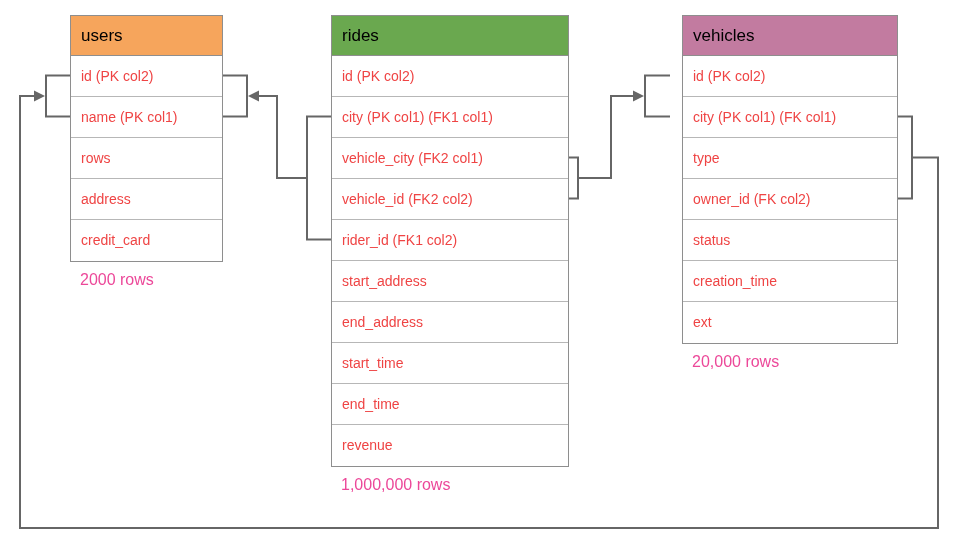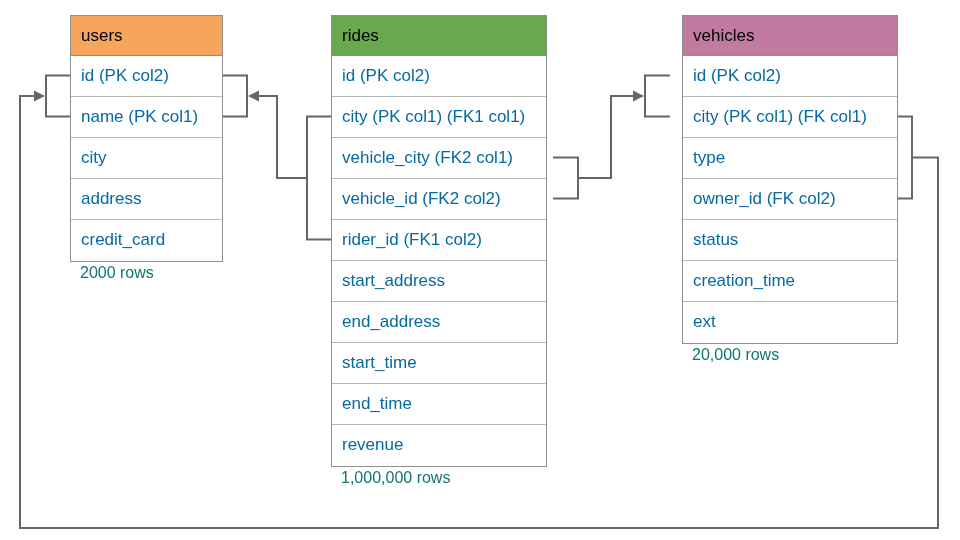--- a/index.html
+++ b/index.html
@@ -31,33 +31,33 @@
     font-size: 17px;
     color: #000;
     border-bottom: 1px solid #8e8e8e;
     white-space: nowrap;
     overflow: hidden;
   }
   .trow {
     height: 41px;
     line-height: 40px;
     padding: 0 10px;
-    font-size: 17px;
-    color: #0369a1;
+    font-size: 14px;
+    color: #ef4444;
     border-bottom: 1px solid #b7b7b7;
     background: #ffffff;
     white-space: nowrap;
     overflow: hidden;
   }
   .trow:last-child { border-bottom: none; }
   .rowcount {
-    margin-top: 2px;
+    margin-top: 9px;
     padding-left: 10px;
     font-size: 16px;
-    color: #0f766e;
+    color: #ec4899;
     white-space: nowrap;
   }
 </style>
 </head>
 <body>
 
 <div class="canvas">
 
   <svg class="overlay" width="960" height="540" viewBox="0 0 960 540">
     <g fill="none" stroke="#666666" stroke-width="2">
@@ -79,28 +79,28 @@
       <polygon points="644,96 633,90.5 633,101.5"></polygon>
       <polygon points="45,96 34,90.5 34,101.5"></polygon>
     </g>
   </svg>
 
   <div class="tbl" style="left:70px; top:15px; width:153px;">
     <div class="tbl-box">
       <div class="thead" style="background: rgb(246, 165, 92);">users</div>
       <div class="trow">id (PK col2)</div>
       <div class="trow">name (PK col1)</div>
-      <div class="trow">city</div>
+      <div class="trow">rows</div>
       <div class="trow">address</div>
       <div class="trow">credit_card</div>
     </div>
     <div class="rowcount">2000 rows</div>
   </div>
 
-  <div class="tbl" style="left:331px; top:15px; width:216px;">
+  <div class="tbl" style="left:331px; top:15px; width:238px;">
     <div class="tbl-box">
       <div class="thead" style="background: rgb(106, 168, 79);">rides</div>
       <div class="trow">id (PK col2)</div>
       <div class="trow">city (PK col1) (FK1 col1)</div>
       <div class="trow">vehicle_city (FK2 col1)</div>
       <div class="trow">vehicle_id (FK2 col2)</div>
       <div class="trow">rider_id (FK1 col2)</div>
       <div class="trow">start_address</div>
       <div class="trow">end_address</div>
       <div class="trow">start_time</div>

